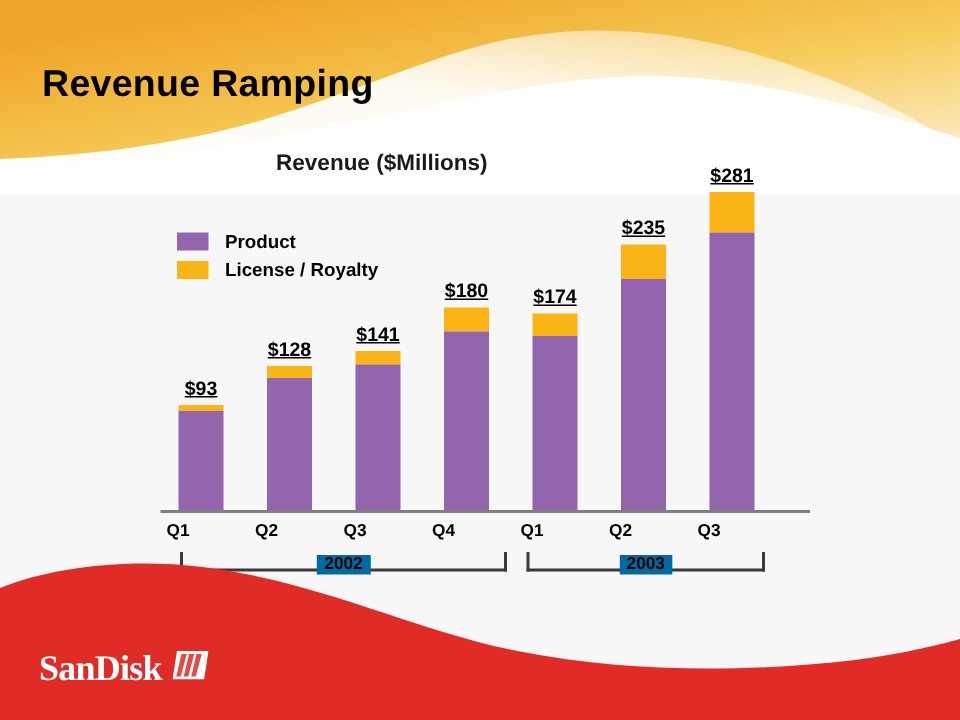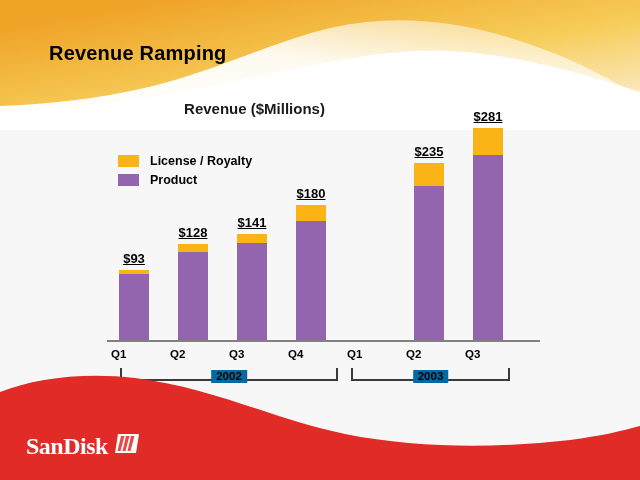--- a/index.html
+++ b/index.html
@@ -26,26 +26,25 @@
     width: 640px;
     height: 130px;
     overflow: hidden;
   }
   .banner-svg { display: block; }
 
   .slide-title {
     position: absolute;
     left: 28px;
     top: 42px;
-    font-size: 20px;
+    font-size: 25px;
     font-weight: bold;
     color: #000000;
     letter-spacing: 0.2px;
     white-space: nowrap;
-    margin-left: 21px;
   }
 
   
   .chart-title {
     position: absolute;
     left: 0;
     top: 100px;
     width: 509px;
     text-align: center;
     font-size: 15px;
@@ -230,26 +229,26 @@
                C470,46 540,60 640,92 L640,130 Z" fill="#ffffff"></path>
     </svg>
   </div>
 
   <div class="slide-title">Revenue Ramping</div>
 
   <div class="chart-title">Revenue ($Millions)</div>
 
   <div class="legend">
     <div class="legend-row">
+      <span class="legend-swatch" style="background:#9265ae"></span>
+      <span class="legend-label">Product</span>
+    </div>
+    <div class="legend-row">
       <span class="legend-swatch" style="background:#fbb415"></span>
       <span class="legend-label">License / Royalty</span>
-    </div>
-    <div class="legend-row">
-      <span class="legend-swatch" style="background:#9265ae"></span>
-      <span class="legend-label">Product</span>
     </div>
   </div>
 
   <div class="plot">
 
     <div class="bar" style="left:12px">
       <div class="bar-value">$93</div>
       <div class="bar-seg" style="background:#fbb415;height:4px"></div>
       <div class="bar-seg" style="background:#9265ae;height:66px"></div>
     </div>
@@ -265,20 +264,25 @@
       <div class="bar-seg" style="background:#fbb415;height:9px"></div>
       <div class="bar-seg" style="background:#9265ae;height:97px"></div>
     </div>
 
     <div class="bar" style="left:189px">
       <div class="bar-value">$180</div>
       <div class="bar-seg" style="background:#fbb415;height:16px"></div>
       <div class="bar-seg" style="background:#9265ae;height:119px"></div>
     </div>
 
+    <div class="bar" style="left:248px">
+      <div class="bar-value">$174</div>
+      <div class="bar-seg" style="background:#fbb415;height:15px"></div>
+      <div class="bar-seg" style="background:#9265ae;height:116px"></div>
+    </div>
 
     <div class="bar" style="left:307px">
       <div class="bar-value">$235</div>
       <div class="bar-seg" style="background:#fbb415;height:23px"></div>
       <div class="bar-seg" style="background:#9265ae;height:154px"></div>
     </div>
 
     <div class="bar" style="left:366px">
       <div class="bar-value">$281</div>
       <div class="bar-seg" style="background:#fbb415;height:27px"></div>

